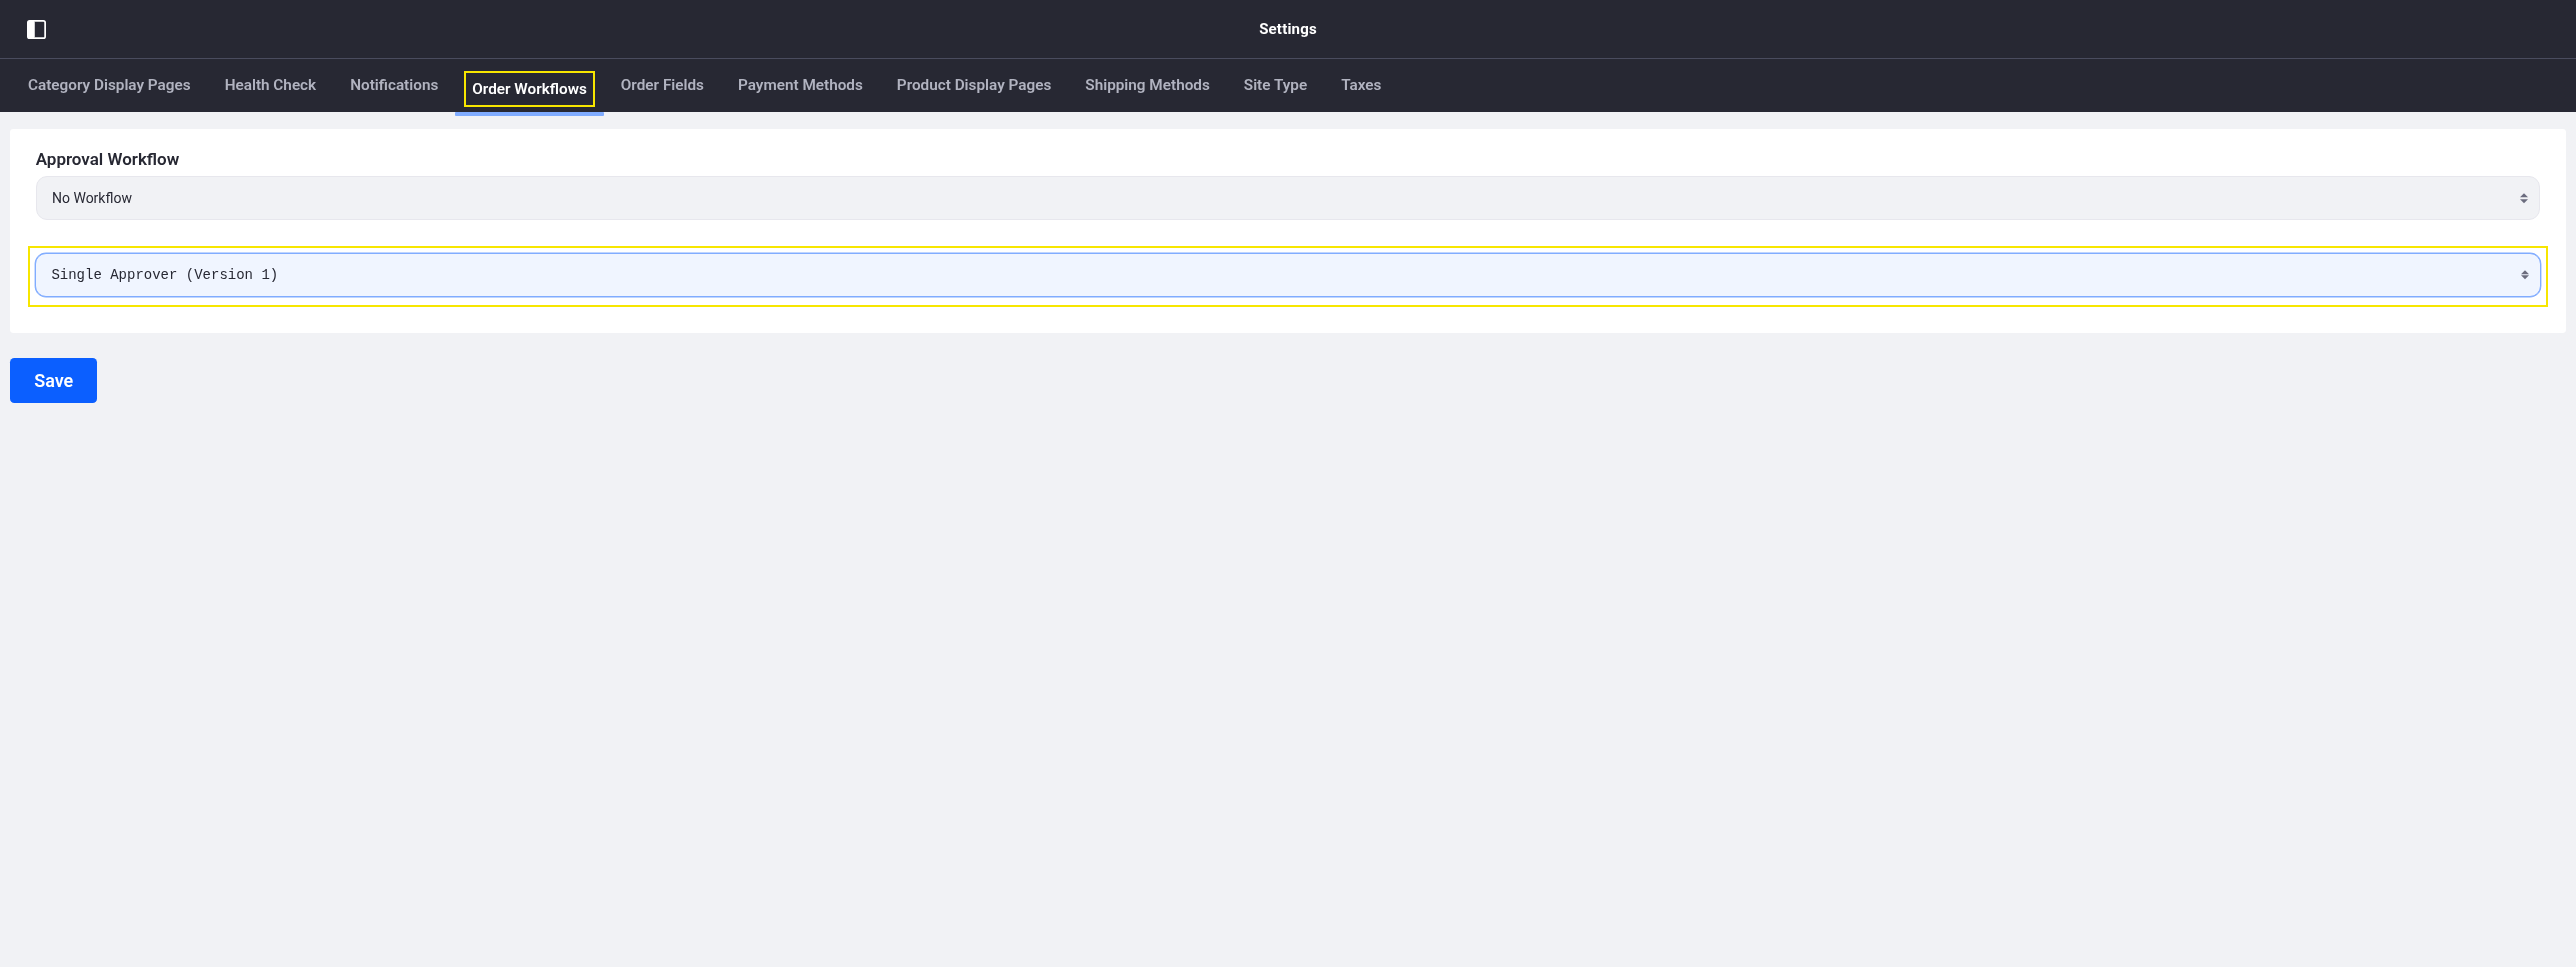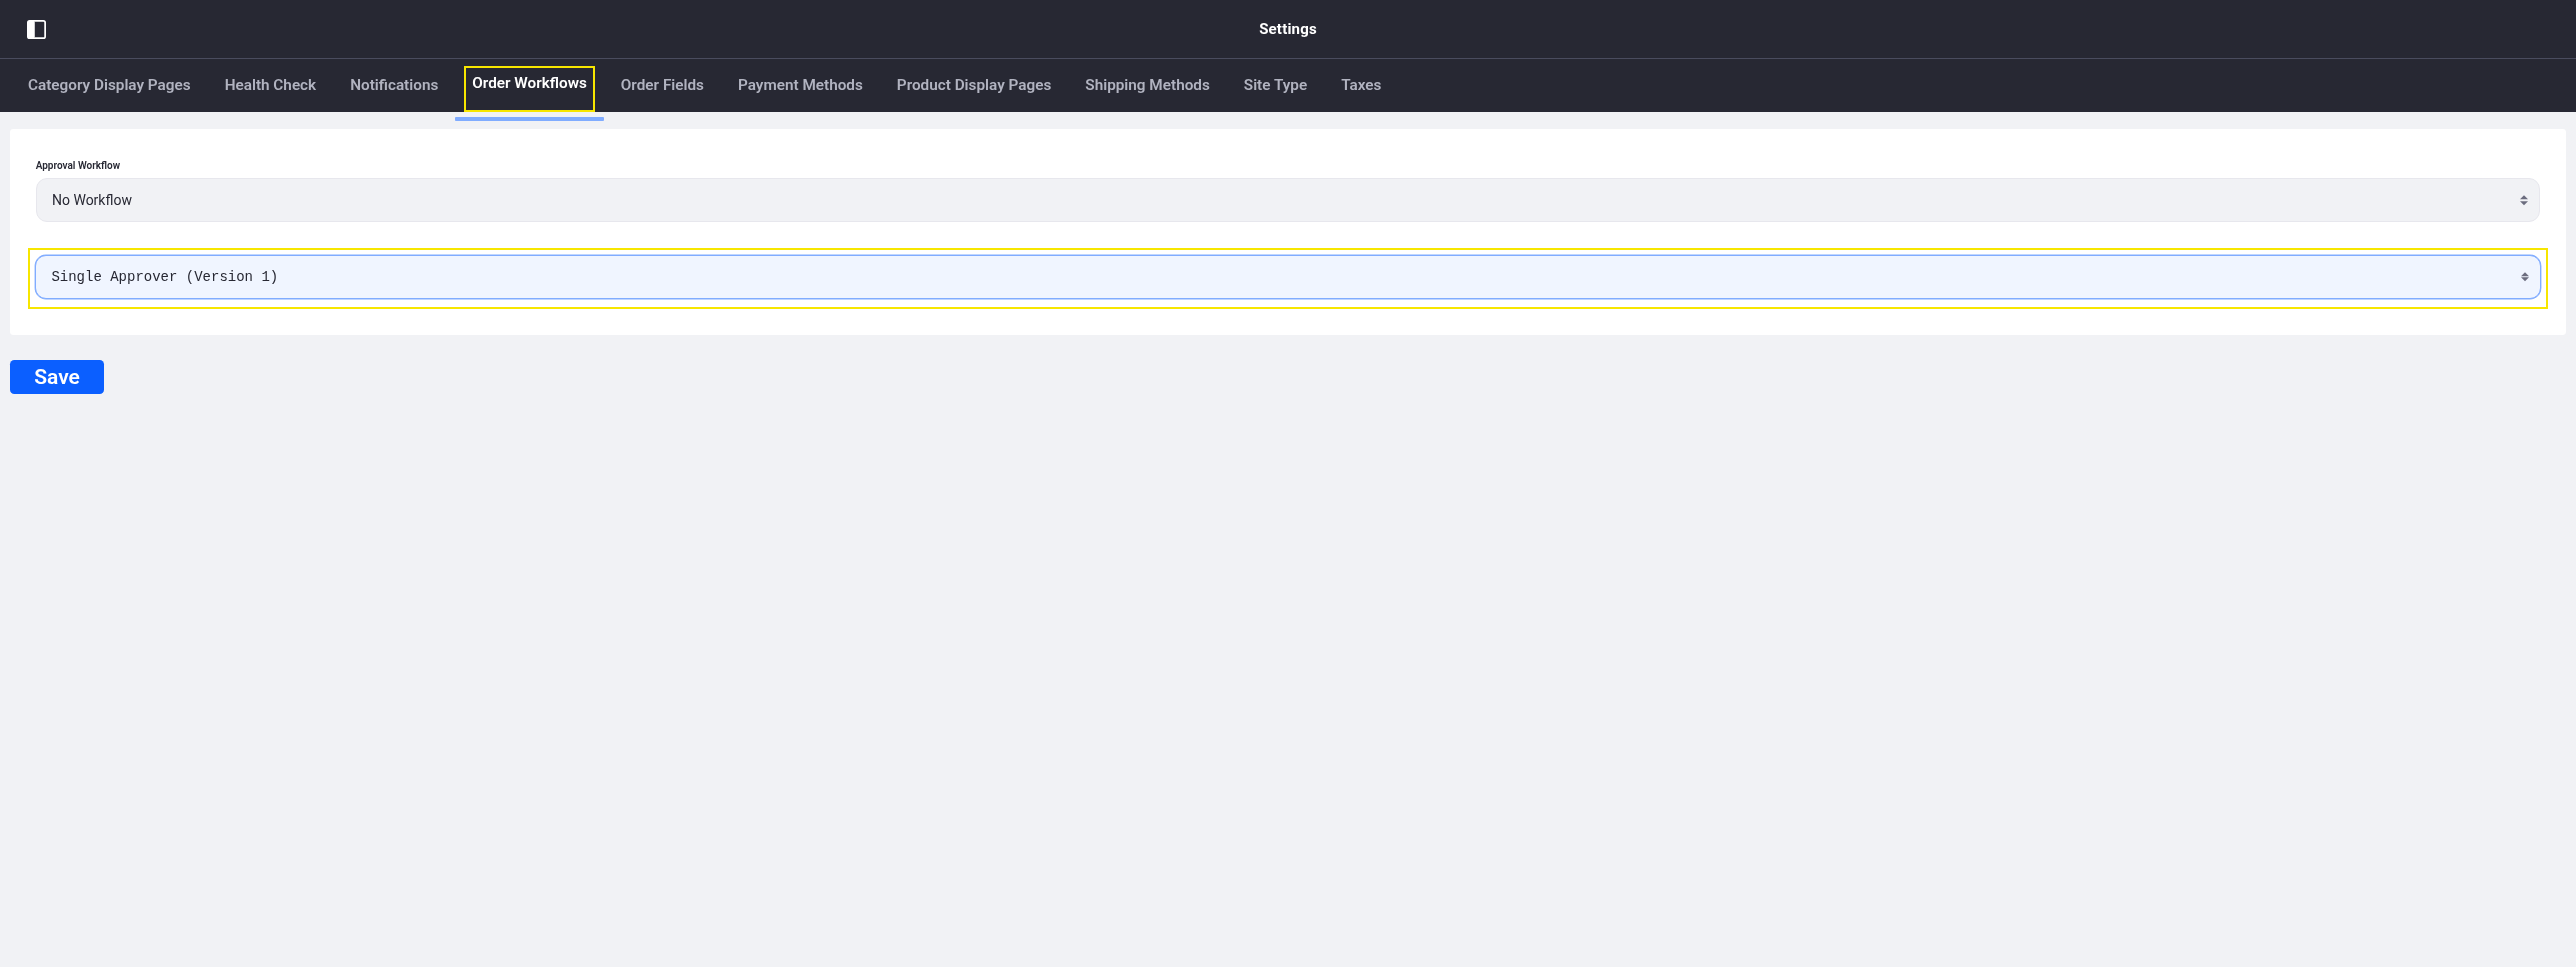--- a/index.html
+++ b/index.html
@@ -32,20 +32,21 @@
       font-weight: 700;
       font-size: 15px;
       letter-spacing: 0.2px;
     }
     
     
     .tabs {
       background: #272833;
       display: flex;
       flex-wrap: wrap;
+      align-items: center;
       padding: 0 28px;
       min-height: 53px;
     }
     .tab {
       color: #b1b3c0;
       font-size: 15.3px;
       font-weight: 600;
       padding: 17px 0 17px 0;
       margin-right: 34px;
       cursor: pointer;
@@ -87,26 +88,25 @@
       border-radius: 3.4px;
       padding: 20.4px 25.5px 25.5px 25.5px;
     }
     .field {
       margin-bottom: 25.5px;
     }
     .field:last-child {
       margin-bottom: 0;
     }
     .field-label {
-      font-size: 10px;
+      font-size: 17px;
       font-weight: 600;
       color: #272833;
       margin-bottom: 6.8px;
       display: block;
-      margin-top: 11px;
     }
     .select-wrap {
       position: relative;
       width: 100%;
     }
     .select {
       width: 100%;
       height: 44px;
       background: #f1f2f5;
       border: 0.9px solid #e7e7ed;
@@ -154,23 +154,23 @@
     
     
     .actions {
       margin: 25.5px 10.2px 0 10.2px;
     }
     .btn-save {
       background: #0b5fff;
       color: #ffffff;
       border: none;
       border-radius: 4.3px;
-      font-size: 21px;
+      font-size: 18px;
       font-weight: 600;
-      padding: 5px 24px;
+      padding: 12px 24px;
       cursor: pointer;
       font-family: inherit;
     }
   </style>
 </head>
 <body>
 
 <div class="header">
   <div class="sidebar-toggle">
     <svg width="19" height="19" viewBox="0 0 22 22">

